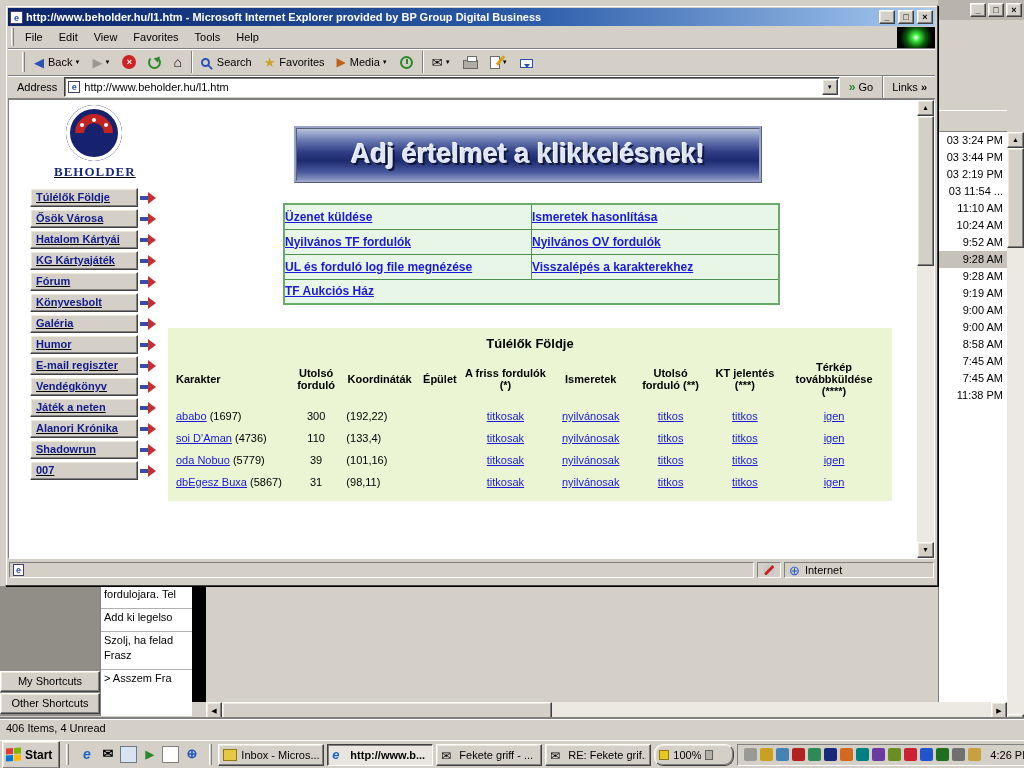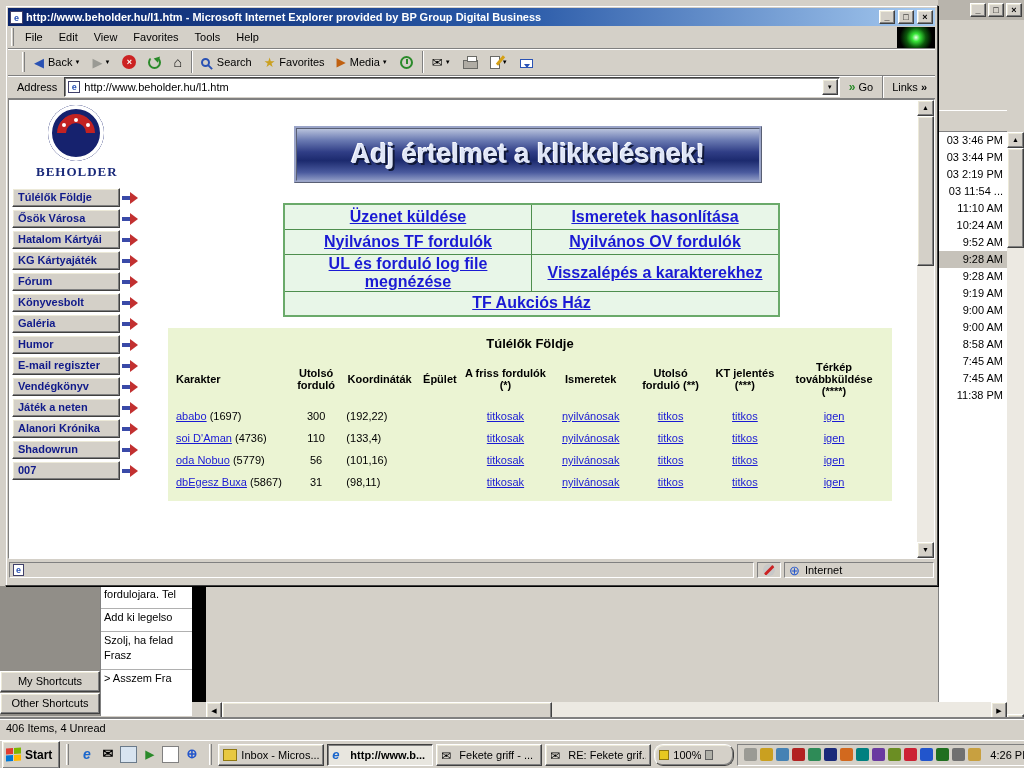--- a/index.html
+++ b/index.html
@@ -87,21 +87,21 @@
   .addr-url { flex:1; white-space:nowrap; overflow:hidden; }
   .dd-btn { width:16px; height:16px; font-size:6px; line-height:14px; text-align:center; flex:none; }
   .go-btn { display:flex; align-items:center; gap:3px; padding:2px 6px; margin-left:3px; }
   .ic-go::before { content:"»"; color:#2a8a2a; font-weight:bold; font-size:12px; }
   .links-label { display:flex; align-items:center; gap:3px; padding:0 6px; }
   .ic-chev::before { content:"»"; font-weight:bold; }
 
   
   .ie-content { position:relative; height:460px; background:#fff; overflow:hidden;
                 border:1px solid; border-color:#808080 #fff #fff #808080; }
-  .sidebar { position:absolute; left:3px; top:2px; width:150px; }
+  .sidebar { position:absolute; left:21px; top:2px; width:150px;text-decoration:underline; }
   .logo { width:80px; margin:3px 0 8px 24px; text-align:center; }
   .emblem { width:56px; height:56px; border-radius:50%; background:#16226e; margin:0 auto; position:relative;
             box-shadow: inset 0 0 0 4px #fff, inset 0 0 0 6px #16226e; }
   .emblem-arc { position:absolute; inset:9px; border-radius:50%; border:9px solid #c22222;
                 border-bottom-color:transparent; border-left-color:transparent; transform:rotate(-45deg); }
   .emblem::after { content:""; position:absolute; top:13px; left:50%; width:4px; height:4px; margin-left:-2px;
                    background:#fff; border-radius:50%; box-shadow:-12px 5px 0 #fff, 12px 5px 0 #fff; }
   .logo-text { margin-top:3px; color:#1a2a7a; font-weight:bold; font-size:13px; letter-spacing:1px;
                font-family:"Liberation Serif",serif; }
   .nav-item { display:flex; align-items:center; margin-bottom:2px; height:19px; }
@@ -113,21 +113,21 @@
                       border-top:6px solid transparent; border-bottom:6px solid transparent; }
   .banner { position:absolute; left:285px; top:26px; width:468px; height:57px;
             border:3px ridge #9aa4c8;
             background:linear-gradient(180deg,#b8c2dc 0%,#6a7ab2 22%,#303e86 45%,#1c2a6e 62%,#4a5a9e 85%,#8a96c2 100%);
             display:flex; align-items:center; justify-content:center; }
   .banner span { font-size:27px; font-weight:bold; color:#dfe5f6;
                  text-shadow:2px 2px 0 #101838, -1px -1px 0 #f8faff; white-space:nowrap; }
   .quicklinks { position:absolute; left:274px; top:103px; width:497px; border-collapse:collapse;
                 background:#e8f6e8; border:2px solid #6aaa6a; }
   .quicklinks td { border:1px solid; border-color:#c2e6c2 #4e8e4e #4e8e4e #c2e6c2; height:25px;
-                   text-align:center; font-size:16px; font-weight:bold; width:50%; }
+                   text-align:left; font-size:12px; font-weight:bold; width:50%; }
   .link { color:#1a1ad4; text-decoration:underline; cursor:pointer; }
   .maintable-wrap { position:absolute; left:159px; top:228px; width:724px; background:#ebf4d3; padding:6px 6px 8px 6px; }
   .maintable-title { text-align:center; font-weight:bold; font-size:13px; margin:2px 0 8px 0; }
   .maintable { width:100%; border-collapse:collapse; }
   .maintable th { font-size:11px; font-weight:bold; text-align:center; vertical-align:middle; padding:2px 2px 8px 2px; }
   .maintable th:first-child { text-align:left; }
   .maintable td { font-size:11px; text-align:center; vertical-align:middle; padding:5px 2px; }
   .maintable td.name-cell { text-align:left; }
   .maintable td.coord-cell { text-align:left; padding-left:4px; }
   .col-name{width:106px;} .col-round{width:48px;} .col-coord{width:64px;} .col-bld{width:42px;}
@@ -188,21 +188,21 @@
 
   <div class="bgw-corner">
     <div class="winbtn btn3d">_</div>
     <div class="winbtn btn3d">□</div>
     <div class="winbtn btn3d">×</div>
   </div>
 
   <div class="bgw-header"></div>
 
   <div class="bgw-list">
-    <div class="time-row">03 3:46 PM</div>
+    <div class="time-row">03 3:24 PM</div>
     <div class="time-row">03 3:44 PM</div>
     <div class="time-row">03 2:19 PM</div>
     <div class="time-row">03 11:54 ...</div>
     <div class="time-row">11:10 AM</div>
     <div class="time-row">10:24 AM</div>
     <div class="time-row">9:52 AM</div>
     <div class="time-row selected">9:28 AM</div>
     <div class="time-row">9:28 AM</div>
     <div class="time-row">9:19 AM</div>
     <div class="time-row">9:00 AM</div>
@@ -461,21 +461,21 @@
           <td class="coord-cell">(133,4)</td>
           <td></td>
           <td><span class="link">titkosak</span></td>
           <td><span class="link">nyilvánosak</span></td>
           <td><span class="link">titkos</span></td>
           <td><span class="link">titkos</span></td>
           <td><span class="link">igen</span></td>
         </tr>
         <tr>
           <td class="name-cell"><span class="link">oda Nobuo</span> <span>(5779)</span></td>
-          <td>56</td>
+          <td>39</td>
           <td class="coord-cell">(101,16)</td>
           <td></td>
           <td><span class="link">titkosak</span></td>
           <td><span class="link">nyilvánosak</span></td>
           <td><span class="link">titkos</span></td>
           <td><span class="link">titkos</span></td>
           <td><span class="link">igen</span></td>
         </tr>
         <tr>
           <td class="name-cell"><span class="link">dbEgesz Buxa</span> <span>(5867)</span></td>

